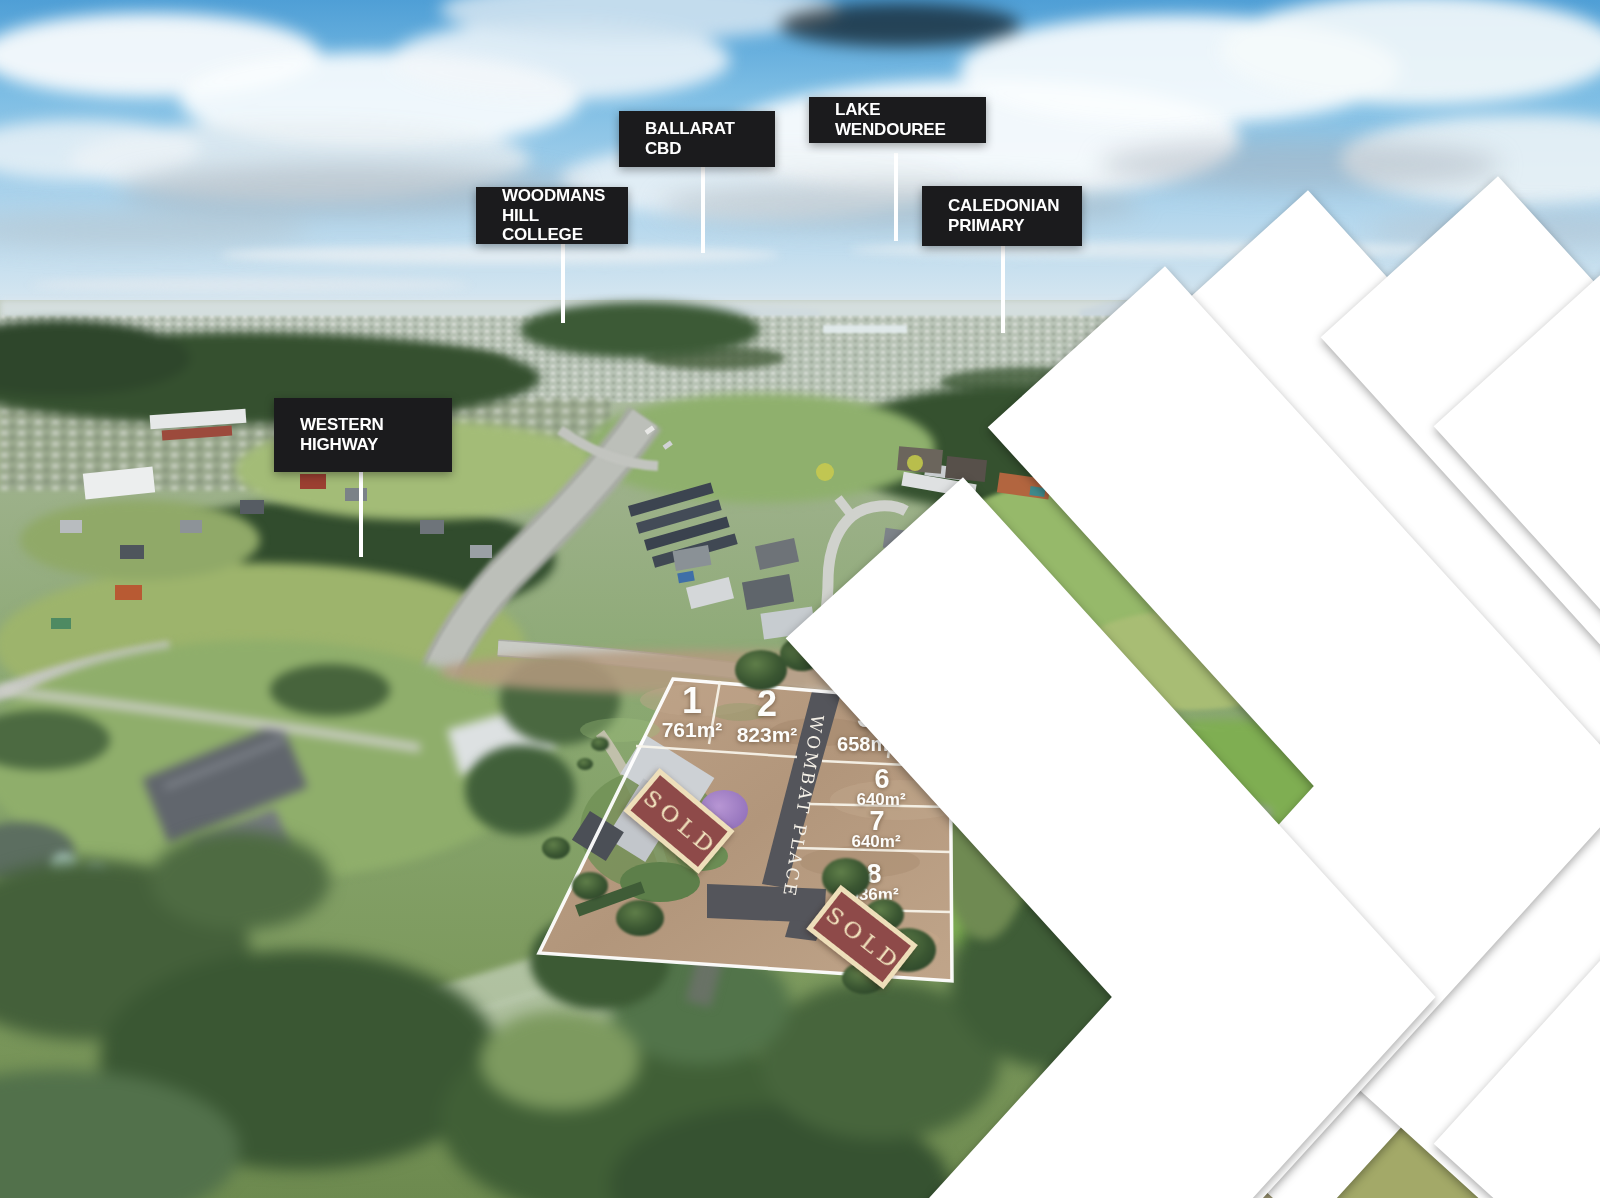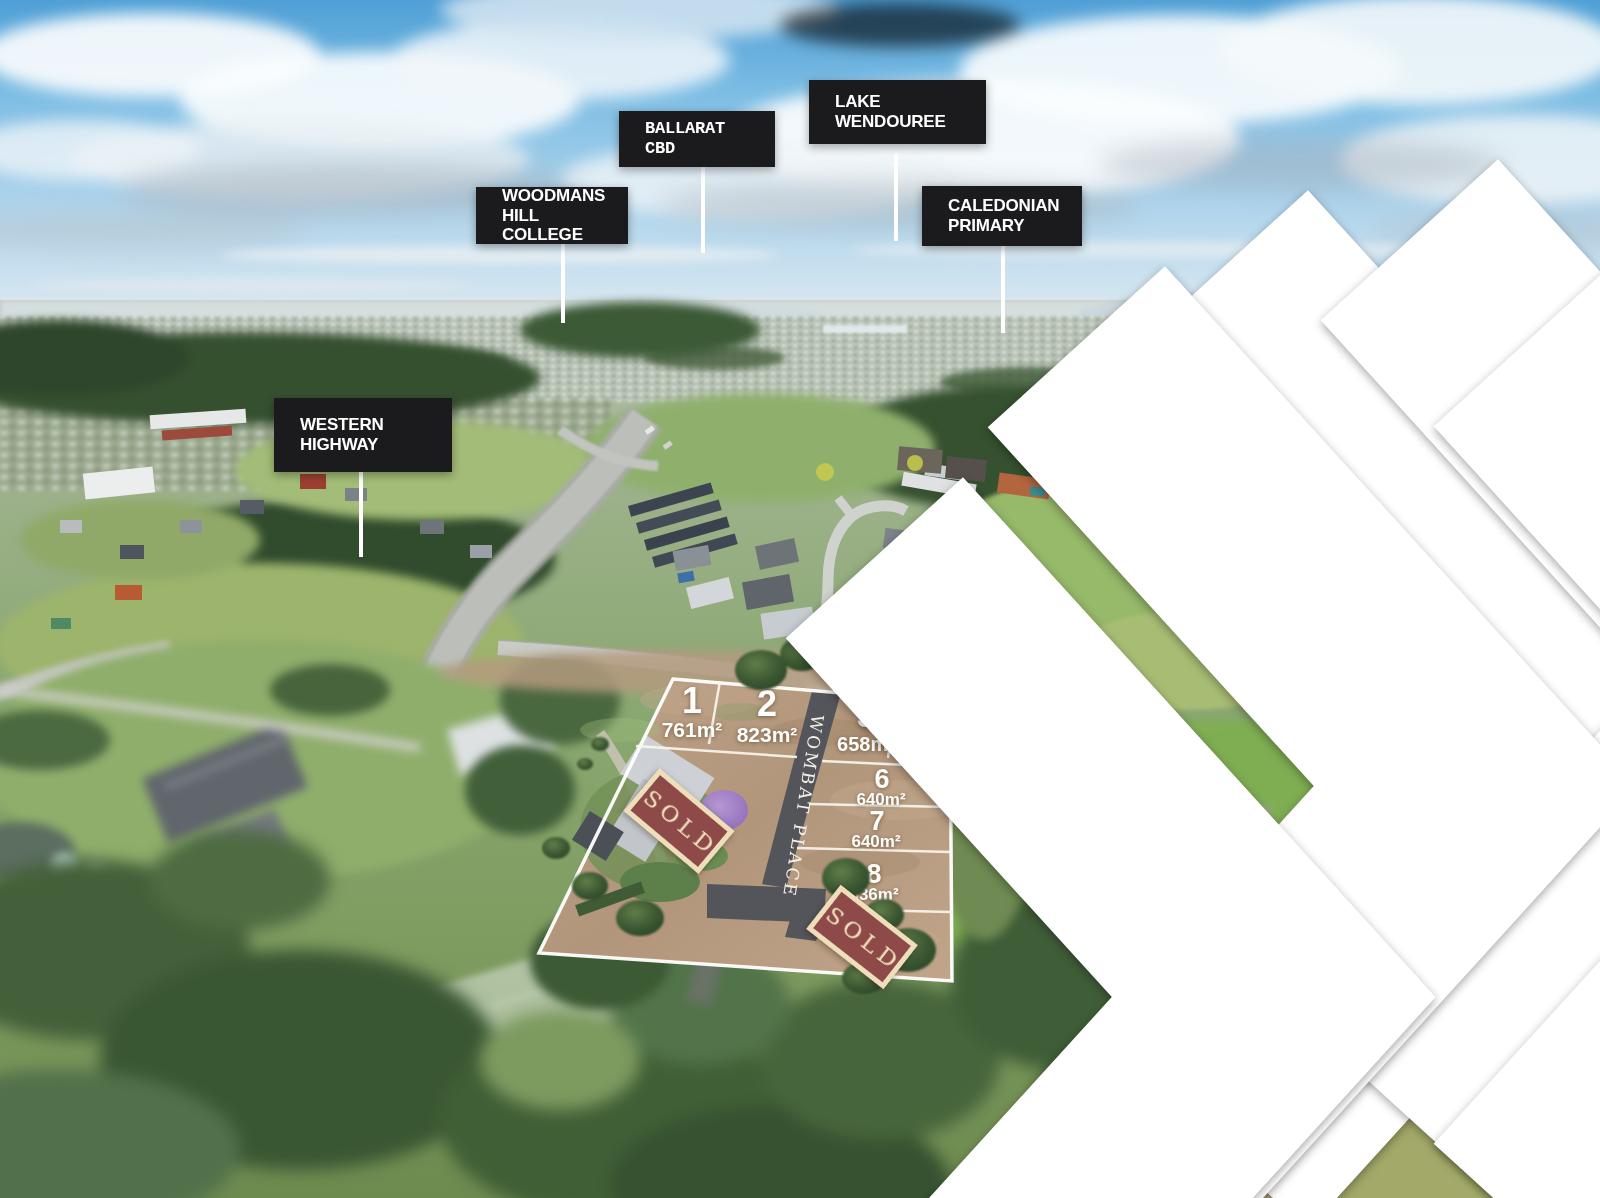--- a/index.html
+++ b/index.html
@@ -8,22 +8,22 @@
   #stage svg{position:absolute;left:0;top:0;width:1600px;height:1198px;}
 
   
   .stem{position:absolute;width:4px;background:#ffffff;z-index:8;}
   .sign{position:absolute;background:#1b1b1d;color:#fff;display:flex;align-items:center;
         box-sizing:border-box;padding:0 8px 0 14px;z-index:9;
         filter:drop-shadow(0 3px 5px rgba(0,0,0,.35));}
   .sign-label{font-weight:700;font-size:17px;line-height:1.16;letter-spacing:-0.2px;
               white-space:pre-line;margin-left:12px;}
   .chev{flex:0 0 auto;}
-  #sign-ballarat  {left:619px;top:111px;width:156px;height:56px;font-family:Liberation Mono, monospace;}
-  #sign-lake      {left:809px;top: 80px;width:177px;height:64px;}
+  #sign-ballarat  {left:619px;top:111px;width:156px;height:56px;}
+  #sign-lake      {left:809px;top: 97px;width:177px;height:46px;}
   #sign-woodmans  {left:476px;top:187px;width:152px;height:57px;}
   #sign-caledonian{left:922px;top:186px;width:160px;height:60px;align-items:center;}
   #sign-western   {left:274px;top:398px;width:178px;height:74px;}
   #stem-ballarat  {left:701px;top:165px;height:88px;}
   #stem-lake      {left:894px;top:153px;height:88px;}
   #stem-woodmans  {left:561px;top:242px;height:81px;}
   #stem-caledonian{left:1001px;top:244px;height:89px;}
   #stem-western   {left:359px;top:458px;height:99px;}
 
   

